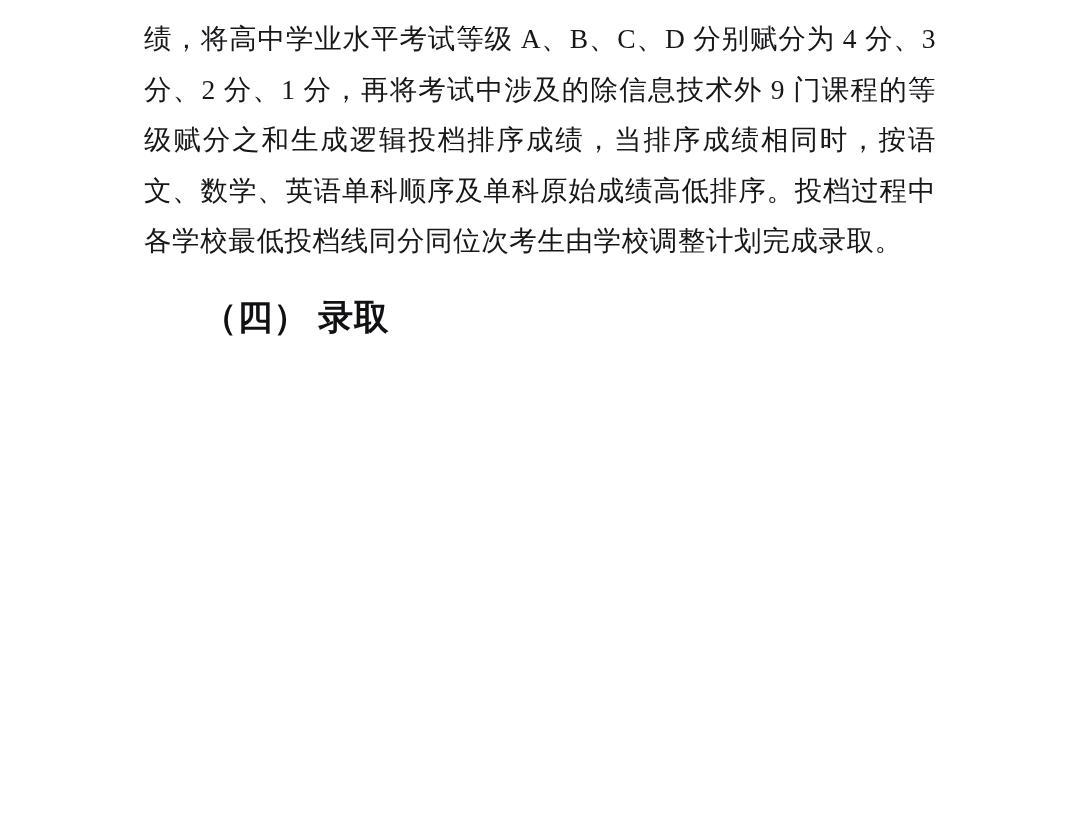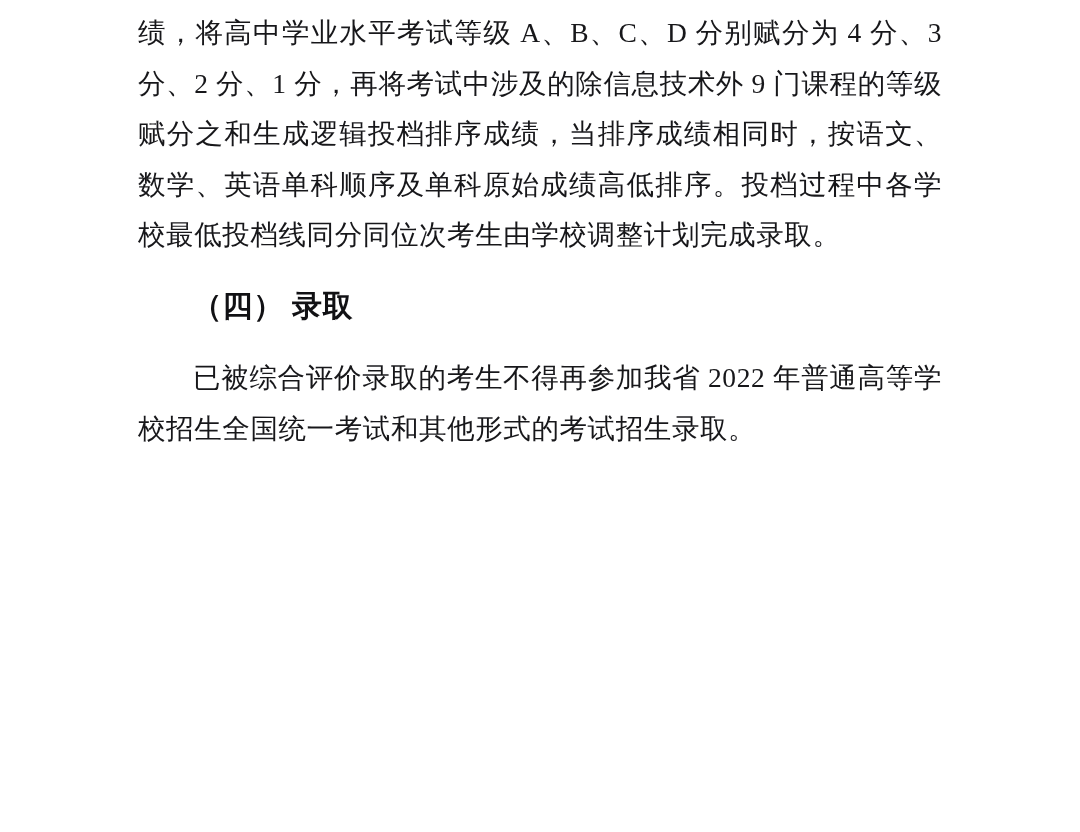--- a/index.html
+++ b/index.html
@@ -19,36 +19,36 @@
     width: 1080px;
     height: 832px;
     box-sizing: border-box;
     padding: 0 132px 0 132px;
     background: #ffffff;
   }
   .doc-body {
     padding-top: 2px;
   }
   p.para {
-    margin: 6px;
+    margin: 12px;
     font-size: 27.5px;
     line-height: 50.5px;
     letter-spacing: 0.6px;
     text-align: justify;
     text-justify: inter-ideograph;
     color: #17171a;
     font-family: "Liberation Serif", "DejaVu Serif", serif;
     font-weight: 400;
   }
   p.indent {
     text-indent: 2em;
   }
   p.heading {
     margin: 0;
-    font-size: 30px;
+    font-size: 35px;
     line-height: 50.5px;
     letter-spacing: 0.6px;
     text-indent: 2em;
     font-weight: 700;
     color: #111114;
   }
   .gap-small {
     height: 8px;
   }
   .gap-heading {
@@ -65,16 +65,15 @@
 
     <div class="gap-heading"></div>
 
     <p class="heading">（四）  录取</p>
 
     <div class="gap-small"></div>
 
 
     <div class="gap-small"></div>
 
-    <p class="para indent">已被综合评价录取的考生不得再参加我省 2022 年普通高等学校招生全国统一考试和其他形式的考试招生录取。</p>
 
   </div>
 </div>
 
 </body></html>

